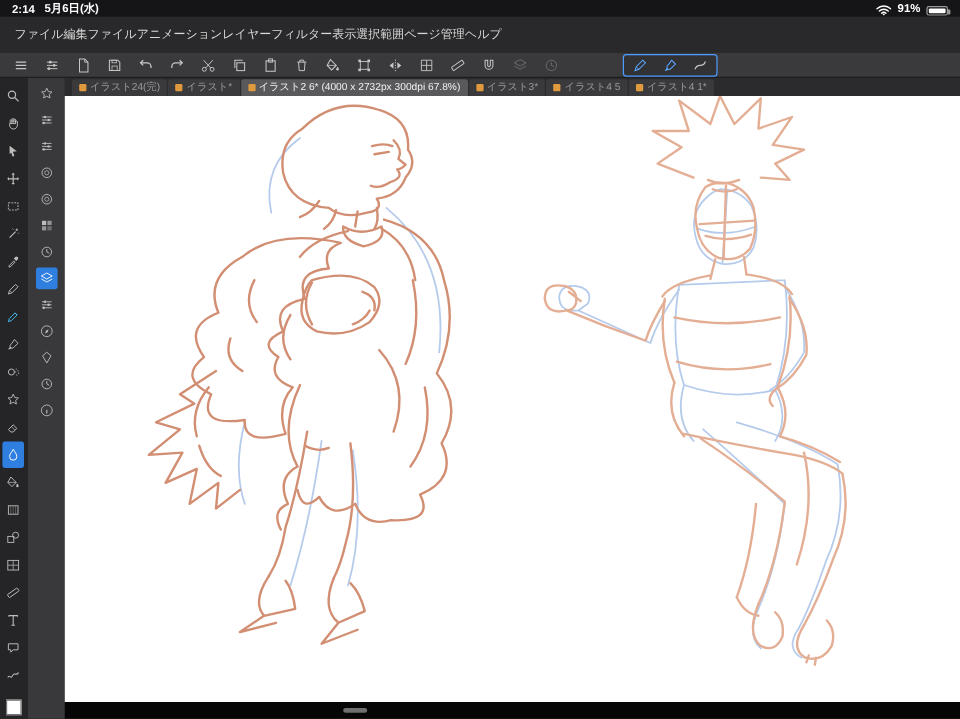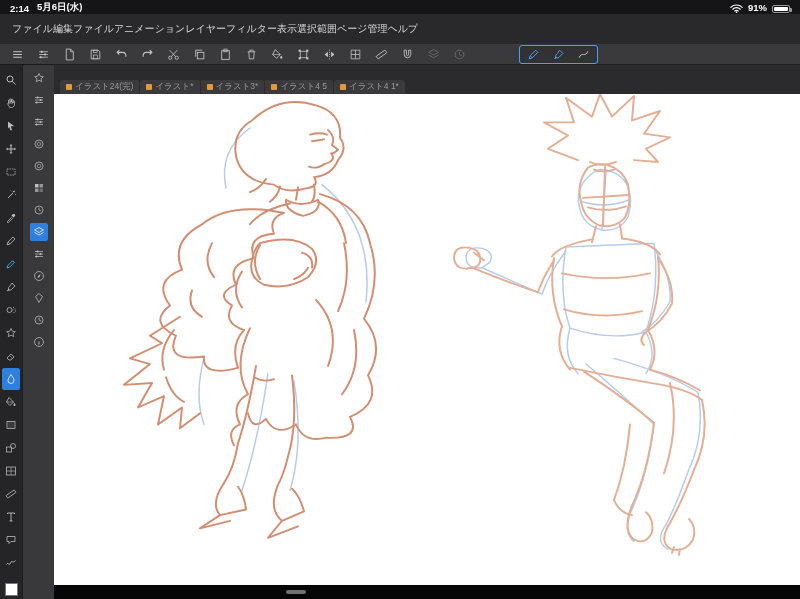--- a/index.html
+++ b/index.html
@@ -36,21 +36,21 @@
   .toolcol1 .tool{height:22px;min-height:22px}
   .tool svg{width:12px;height:12px}
   .tool.active{background:#2f7fe0;color:#fff}
   .tool.tint{color:#45c0f2}
   .swatches{margin-top:8px;display:flex;flex-direction:column;gap:3px;align-items:center}
   .swatch{width:13px;height:13px;border:1px solid #777;background:var(--swatch-main,#fff)}
   .swatch.sub{background:var(--swatch-sub,#fff)}
 
   
   .right-pane{flex:1;display:flex;flex-direction:column;min-width:0}
-  .tab-bar{height:29px;background:#2b2b2d;display:flex;align-items:flex-end;gap:1px;padding-left:6px;overflow:hidden}
+  .tab-bar{height:15px;background:#2b2b2d;display:flex;align-items:flex-end;gap:1px;padding-left:6px;overflow:hidden}
   .tab{height:14px;display:flex;align-items:center;gap:3px;background:#3a3a3c;color:#9a9a9a;font-size:8.5px;padding:0 6px;white-space:nowrap;border-radius:2px 2px 0 0}
   .tab.active{background:#59595b;color:#f0f0f0}
   .tab-dot{width:6px;height:6px;min-width:6px;background:var(--tab-dot,#e09a3e);border-radius:1px}
 
   .canvas{flex:1;background:#ffffff;position:relative;overflow:hidden}
   .artwork{position:absolute;inset:0;width:100%;height:100%}
   .sketch{stroke:var(--canvas-sketch,#a9c2e8);stroke-width:1.5;fill:none;stroke-linecap:round;stroke-linejoin:round;opacity:.85}
   .ink{stroke:var(--canvas-line,#d28e72);stroke-width:2;fill:none;stroke-linecap:round;stroke-linejoin:round}
   .ink2{stroke:var(--canvas-line2,#e4ae94);stroke-width:2;fill:none;stroke-linecap:round;stroke-linejoin:round}
 
@@ -633,20 +633,24 @@
           <div class="tab">
             <span class="tab-dot"></span>
             <span>イラスト24(完)</span>
           </div>
 
           <div class="tab">
             <span class="tab-dot"></span>
             <span>イラスト*</span>
           </div>
 
+          <div class="tab active">
+            <span class="tab-dot"></span>
+            <span>イラスト2 6* (4000 x 2732px 300dpi 67.8%)</span>
+          </div>
 
           <div class="tab">
             <span class="tab-dot"></span>
             <span>イラスト3*</span>
           </div>
 
           <div class="tab">
             <span class="tab-dot"></span>
             <span>イラスト4 5</span>
           </div>

